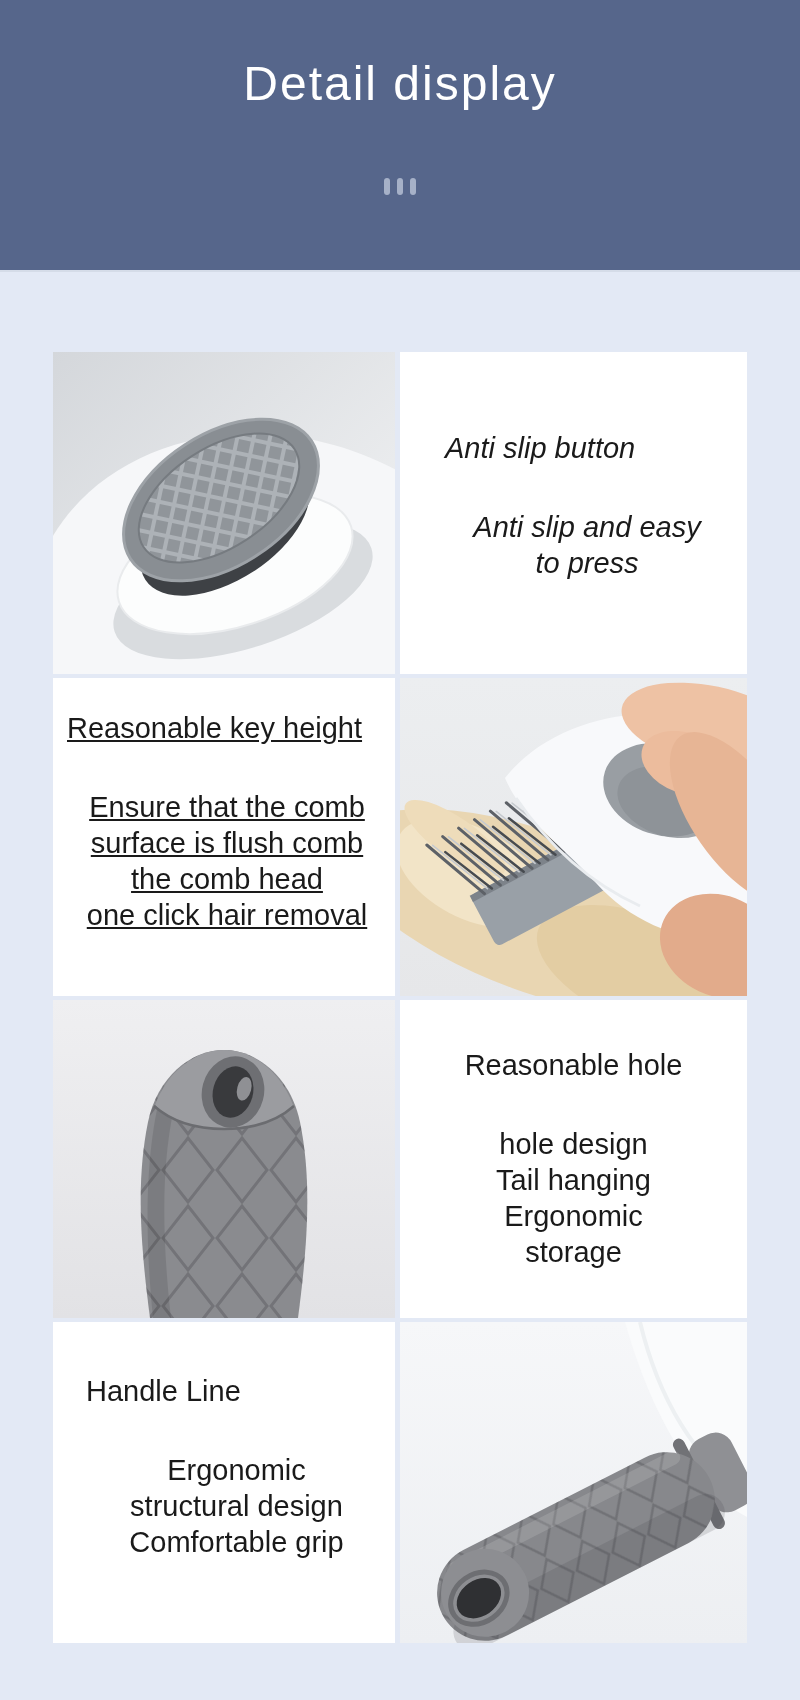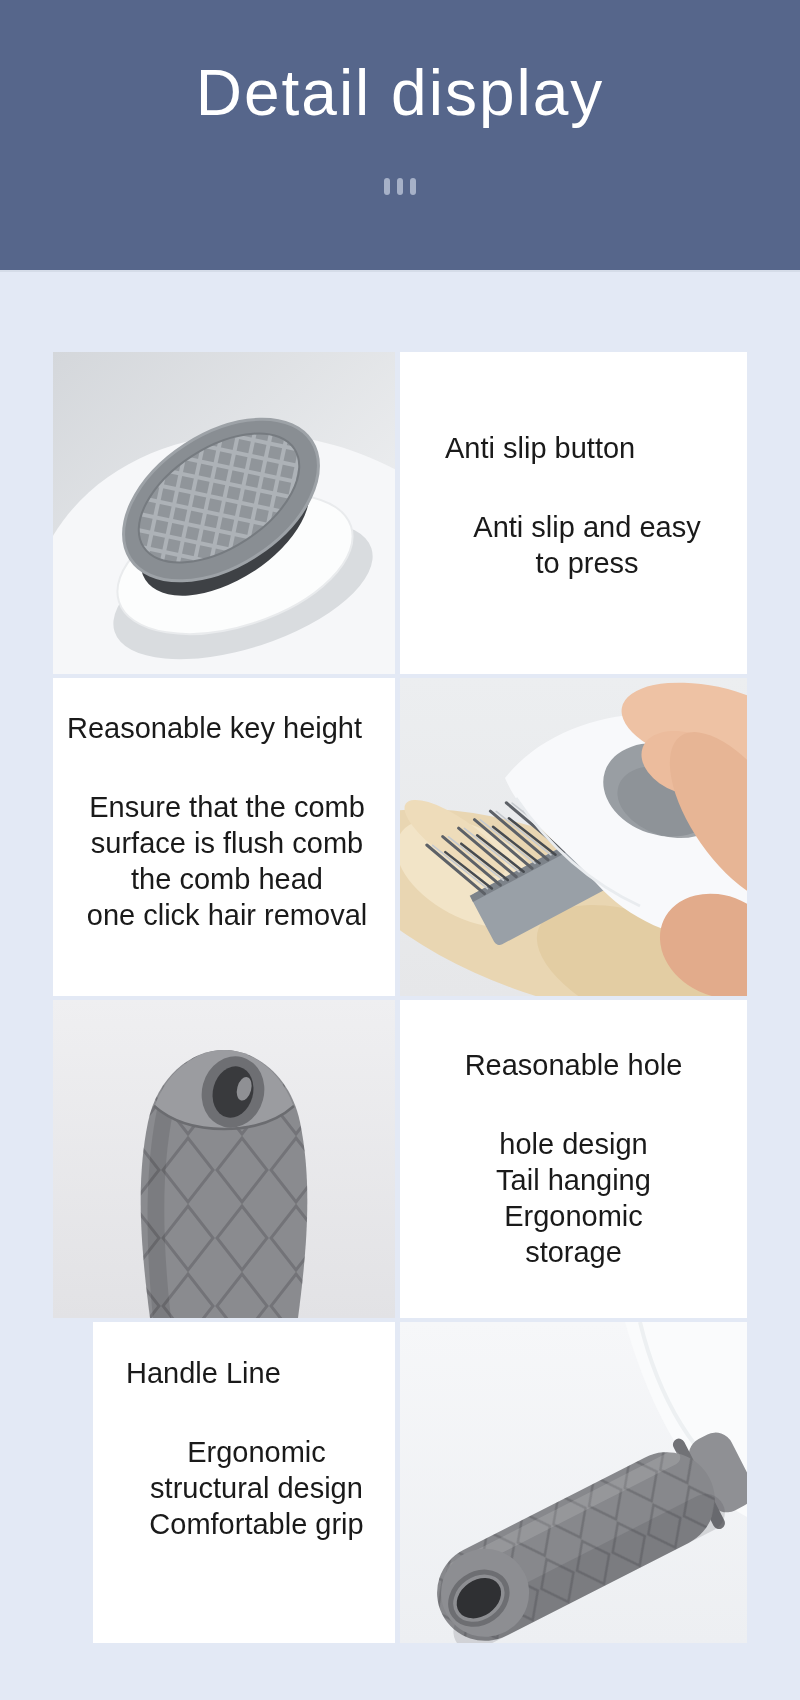--- a/index.html
+++ b/index.html
@@ -7,44 +7,44 @@
     position:relative;width:800px;height:1700px;overflow:hidden;
     background:#e3e9f5;
     font-family:"Liberation Sans", sans-serif;
   }
   .header{
     position:absolute;left:0;top:0;width:800px;height:270px;
     background:#56668b;border-bottom:2px solid #d5dce8;
   }
   .header-title{
     position:absolute;top:56px;left:0;right:0;text-align:center;
-    color:#ffffff;font-size:64px;font-weight:300;letter-spacing:2px;
+    color:#ffffff;font-size:48px;font-weight:300;letter-spacing:2px;
   }
   .bars{
     position:absolute;top:178px;left:0;right:0;
     display:flex;justify-content:center;gap:7px;
   }
   .bar{width:6px;height:17px;border-radius:3px;background:#a6b1c8;}
 
   .grid{
     position:absolute;left:53px;top:352px;width:694px;
     display:grid;grid-template-columns:342px 347px;
     grid-template-rows:322px 318px 318px 321px;
     gap:4px 5px;
   }
   .photo{background:#e9eaec;overflow:hidden;line-height:0;}
   .photo svg{display:block;}
   .text{
     background:#ffffff;color:#1a1a1a;
     font-size:29px;line-height:36px;box-sizing:border-box;
   }
-  .pt1{padding:78px 18px 4px 45px;}
-  .pt2{padding:32px 8px 0 14px;}
+  .pt1{padding:78px 18px 4px 45px;font-style:italic;}
+  .pt2{padding:32px 8px 0 14px;text-decoration:underline;}
   .pt3{padding:47px 8px 0 8px;text-align:center;}
-  .pt4{padding:33px 8px 0 33px;margin-left:40px;}
+  .pt4{padding:51px 8px 0 33px;}
   .card-title{margin:0 0 43px 0;font-weight:400;}
   .card-line{margin:0;text-align:center;}
 </style>
 </head>
 <body>
 
 <div class="page">
 
   <div class="header">
     <div class="header-title">Detail display</div>

